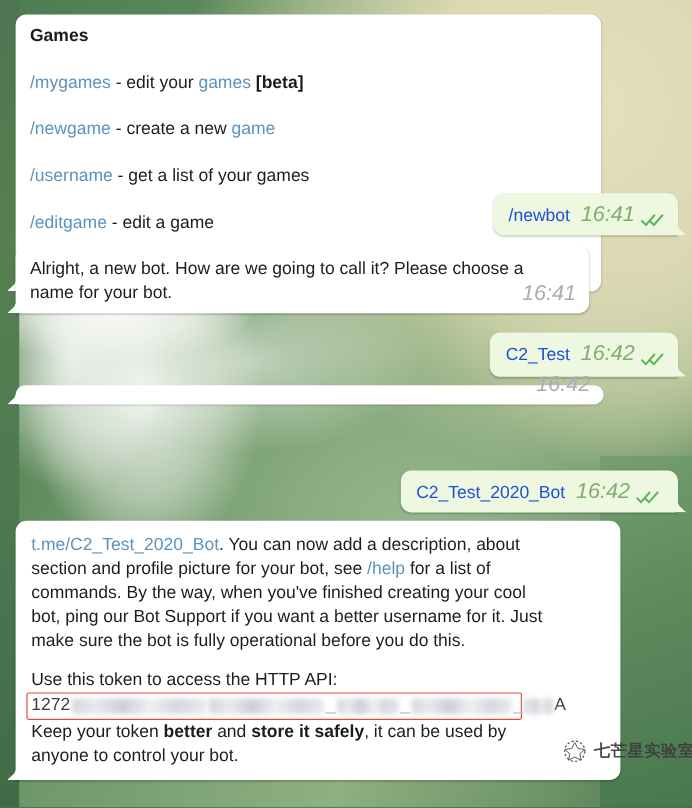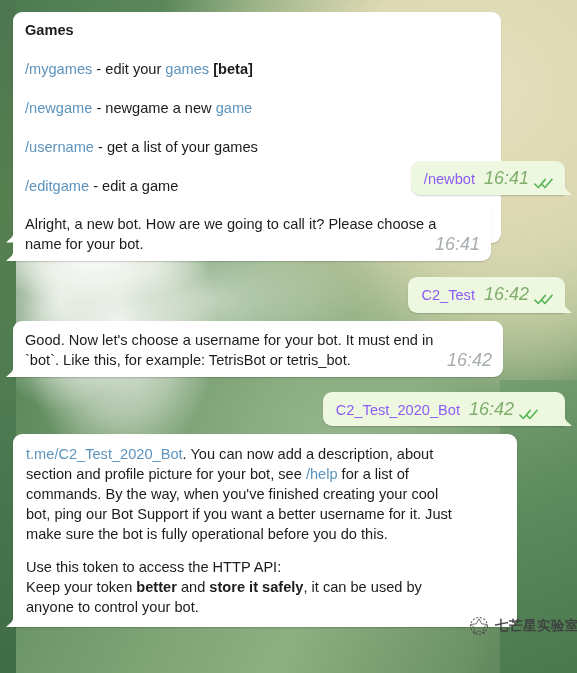--- a/index.html
+++ b/index.html
@@ -125,21 +125,21 @@
   }
 
   .ticks { display: inline-block; width: 20px; height: 11px; }
 
   
   .bubble.out .line {
     display: flex;
     align-items: baseline;
     gap: 9px;
   }
-  .bubble.out .line .msgtext { color: #8b5cf6; }
+  .bubble.out .line .msgtext { color: #1d4ed8; }
 
   
   .token-wrap {
     position: relative;
     margin-top: 1px;
     margin-bottom: 0px;
     height: 22px;
   }
   .token-box {
     position: absolute;
@@ -203,21 +203,21 @@
   <div class="wallpaper"></div>
   <div class="wall-left"></div>
   <div class="wall-bottomright"></div>
 
   <div class="messages">
 
     <div class="row in" style="top:12px;">
       <div class="bubble in" style="width:488px;">
         <div class="msgtext compact"><span class="bold">Games</span><br>
 <span class="lk">/mygames</span><span> - </span><span>edit your </span><span class="lk">games</span><span> </span><span class="bold">[beta]</span><br>
-<span class="lk">/newgame</span><span> - </span><span>newgame a new </span><span class="lk">game</span><br>
+<span class="lk">/newgame</span><span> - </span><span>create a new </span><span class="lk">game</span><br>
 <span class="lk">/username</span><span> - </span><span>get a list of your games</span><br>
 <span class="lk">/editgame</span><span> - </span><span>edit a game</span><br>
 <span class="lk">/deletegame</span><span> - </span><span>delete an existing game</span></div>
         <span class="meta in-meta float">
           <span>16:40</span>
         </span>
       </div>
     </div>
 
     <div class="row out" style="top:161px;">
@@ -259,30 +259,28 @@
                 <path d="M7.6 6.2 L10.9 9.5 L18 1.4" fill="none" stroke="#5cb85c" stroke-width="1.7" stroke-linecap="round" stroke-linejoin="round"></path>
               </svg>
             </span>
           </span>
         </div>
       </div>
     </div>
 
     <div class="row in" style="top:321px;">
       <div class="bubble in" style="width:490px;">
-        <div class="msgtext">Good. Now let's choose a username for your bot. It must end in
-`bot`. Like this, for example: TetrisBot or tetris_bot.</div>
         <span class="meta in-meta float">
           <span>16:42</span>
         </span>
       </div>
     </div>
 
     <div class="row out" style="top:392px;">
-      <div class="bubble out" style="padding:7px 26px 6px 13px;">
+      <div class="bubble out" style="padding:7px 15px 6px 13px;">
         <div class="line">
           <span class="msgtext">C2_Test_2020_Bot</span>
           <span class="meta out-meta">
             <span>16:42</span>
             <span class="ticks">
               <svg viewBox="0 0 20 11" width="20" height="11" aria-hidden="true">
                 <path d="M1 6.2 L4.3 9.5 L11.3 1.4" fill="none" stroke="#5cb85c" stroke-width="1.7" stroke-linecap="round" stroke-linejoin="round"></path>
                 <path d="M7.6 6.2 L10.9 9.5 L18 1.4" fill="none" stroke="#5cb85c" stroke-width="1.7" stroke-linecap="round" stroke-linejoin="round"></path>
               </svg>
             </span>
@@ -297,20 +295,24 @@
         <div class="msgtext"><span class="lk">t.me/C2_Test_2020_Bot</span><span>. You can now add a description, about
 section and profile picture for your bot, see </span><span class="lk">/help</span><span> for a list of
 commands. By the way, when you've finished creating your cool
 bot, ping our Bot Support if you want a better username for it. Just
 make sure the bot is fully operational before you do this.</span></div>
 
         <div class="spacer-blank"></div>
 
         <div class="msgtext">Use this token to access the HTTP API:</div>
 
+        <div class="token-wrap">
+          <div class="token-box"></div>
+          <div class="token-text"><span>1272</span><span class="token-blur tb1"></span><span class="token-blur tb2"></span><span class="faint">_</span><span class="token-blur tb3"></span><span class="faint">_</span><span class="token-blur tb4"></span><span class="faint">_</span><span class="token-blur" style="width:26px;"></span><span>A</span></div>
+        </div>
 
         <div class="msgtext"><span>Keep your token </span><span class="bold">better</span><span> and </span><span class="bold">store it safely</span><span>, it can be used by
 anyone to control your bot.</span></div>
 
       </div>
     </div>
 
   </div>
 
   <div class="watermark">

